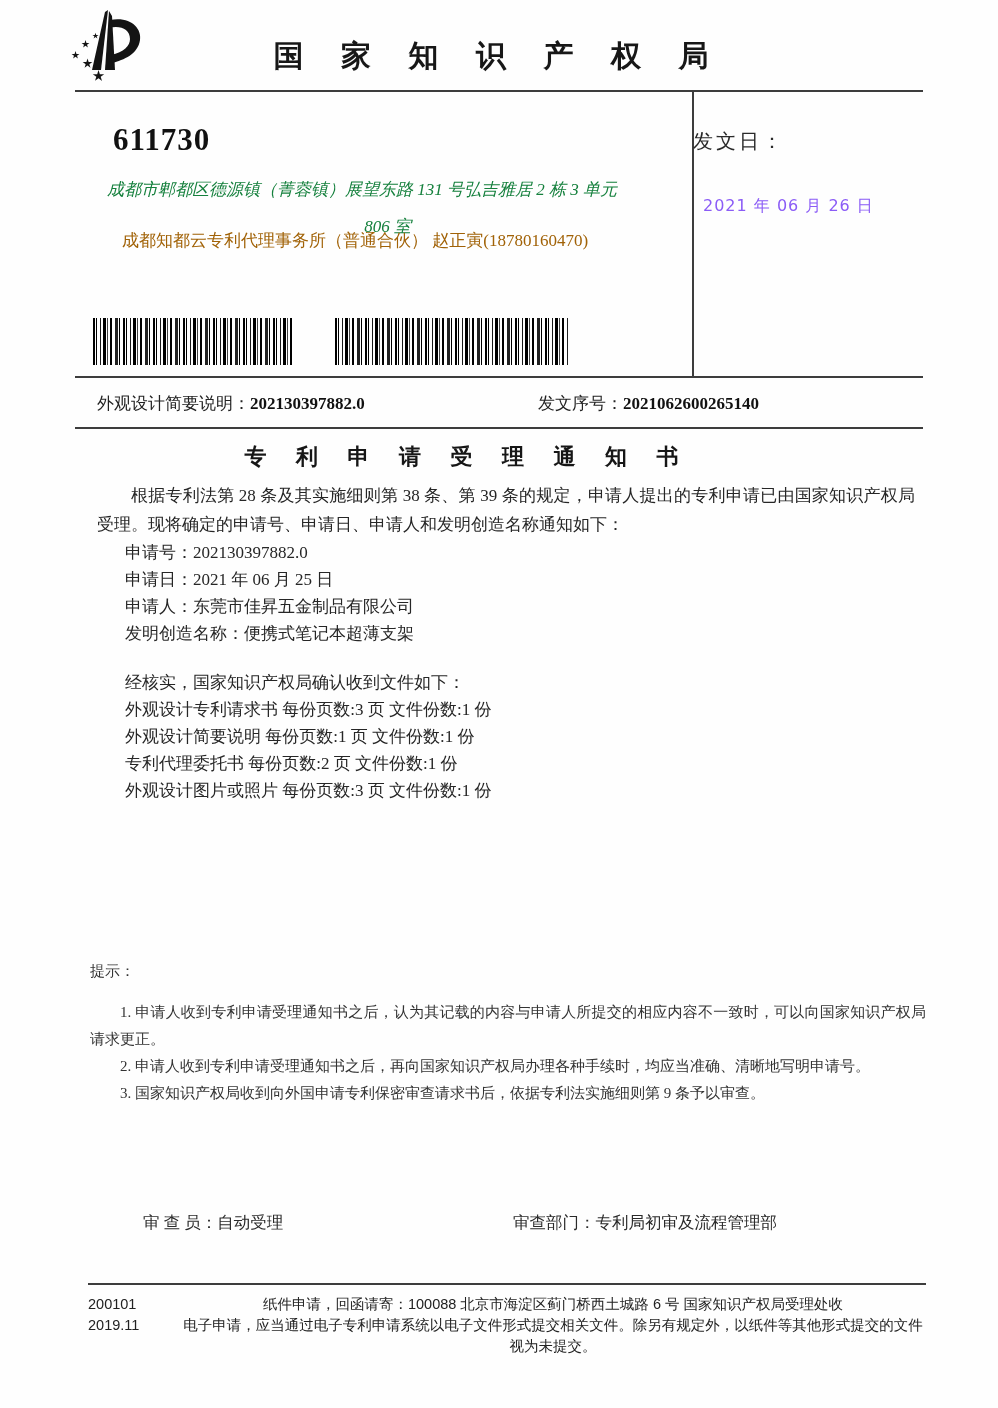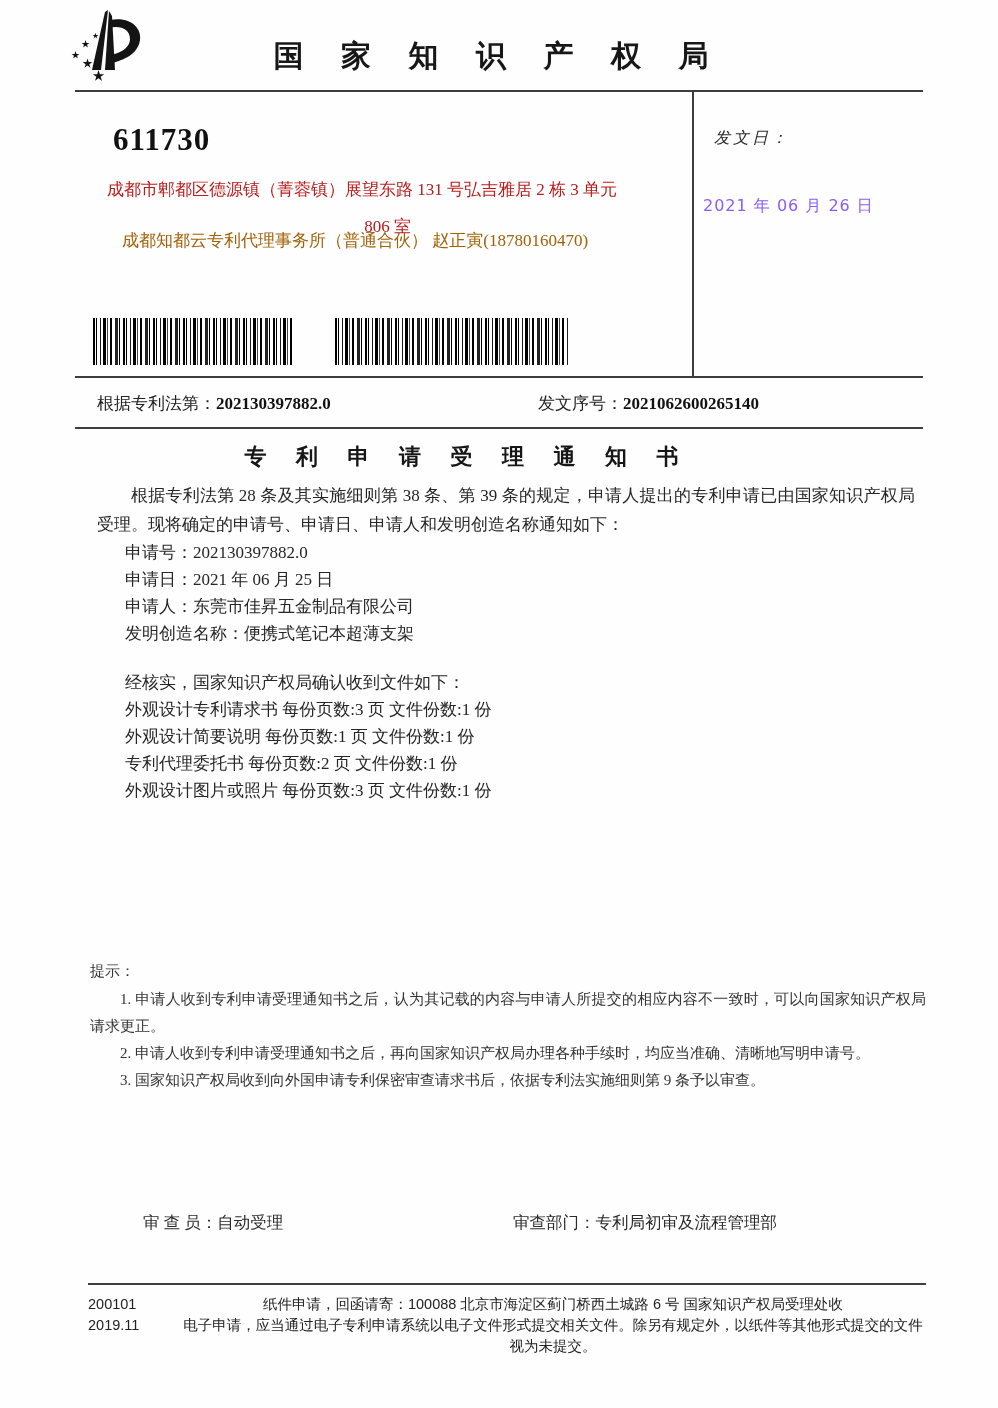--- a/index.html
+++ b/index.html
@@ -22,27 +22,27 @@
 
   
   .logo{position:absolute;left:68px;top:8px;width:82px;height:84px;}
   .agency-title{
     position:absolute;left:0;right:60px;top:36px;text-align:center;
     font-size:30px;font-weight:600;letter-spacing:15px;text-indent:15px;color:#171717;padding-left:44px;
   }
 
   
   .postal{position:absolute;left:113px;top:122px;font-size:31px;font-weight:bold;letter-spacing:1px;color:#111;}
-  .addr{position:absolute;left:100px;top:176px;width:575px;font-size:17px;line-height:28px;color:#b91c1c;}
+  .addr{position:absolute;left:100px;top:176px;width:575px;font-size:17px;line-height:28px;color:#15803d;font-style:italic;}
   .addr .line1{text-align:left;padding-left:7px;}
   .addr .line2{text-align:center;margin-top:9px;}
   .agent-line{position:absolute;left:122px;top:229px;font-size:17px;color:#a16207;}
 
   
-  .issue-label{position:absolute;left:714px;top:128px;font-size:16px;letter-spacing:3px;color:#2a2a2a;font-style:italic;}
+  .issue-label{position:absolute;left:693px;top:128px;font-size:20px;letter-spacing:3px;color:#2a2a2a;}
   .issue-date{
     position:absolute;left:703px;top:196px;font-size:16px;letter-spacing:1px;color:#8b5cf6;
     font-family:"DejaVu Sans","Liberation Sans",sans-serif;font-weight:500;
   }
 
   
   .barcode{
     position:absolute;top:318px;height:47px;
     background:repeating-linear-gradient(90deg,
       #000 0 2px,#fff 2px 3px,#000 3px 4px,#fff 4px 7px,
@@ -66,21 +66,21 @@
   .intro{
     position:absolute;left:97px;top:481px;width:818px;
     font-size:17px;line-height:29px;text-indent:2em;color:#262626;text-align:justify;
   }
   .fields{position:absolute;left:125px;top:539px;font-size:17px;line-height:27px;color:#262626;}
   .received{position:absolute;left:125px;top:669px;font-size:17px;line-height:27px;color:#262626;}
 
   
   .tips{position:absolute;left:90px;top:958px;width:836px;font-size:15px;line-height:27px;color:#333;}
   .tips .tip{text-indent:2em;text-align:justify;}
-  .tips .tips-title{text-indent:0;margin-bottom:1px;}
+  .tips .tips-title{text-indent:0;margin-bottom:14px;}
 
   
   .signoff{position:absolute;left:143px;top:1212px;width:780px;font-size:16.5px;color:#2a2a2a;}
   .signoff .dept{position:absolute;left:370px;top:0;}
 
   
   .footer{
     position:absolute;left:88px;top:1294px;width:838px;
     font-family:"Liberation Sans","DejaVu Sans",sans-serif;
     font-size:14.5px;line-height:21px;color:#222;
@@ -121,21 +121,21 @@
   </div>
   <div class="agent-line">成都知都云专利代理事务所（普通合伙）  赵正寅(18780160470)</div>
 
   <div class="issue-label">发文日：</div>
   <div class="issue-date">2021 年 06 月 26 日</div>
 
   <div class="barcode bc1"></div>
   <div class="barcode bc2"></div>
 
   <div class="numbers-row">
-    <span>根据专利法第：</span><span class="value">202130397882.0</span>
+    <span>外观设计简要说明：</span><span class="value">202130397882.0</span>
     <span class="num-group2">
       <span>发文序号：</span><span class="value">2021062600265140</span>
     </span>
   </div>
   <div class="hrule rule-numbers"></div>
 
   <div class="notice-title">专 利 申 请 受 理 通 知 书</div>
   <div class="intro">根据专利法第 28 条及其实施细则第 38 条、第 39 条的规定，申请人提出的专利申请已由国家知识产权局受理。现将确定的申请号、申请日、申请人和发明创造名称通知如下：</div>
 
   <div class="fields">

